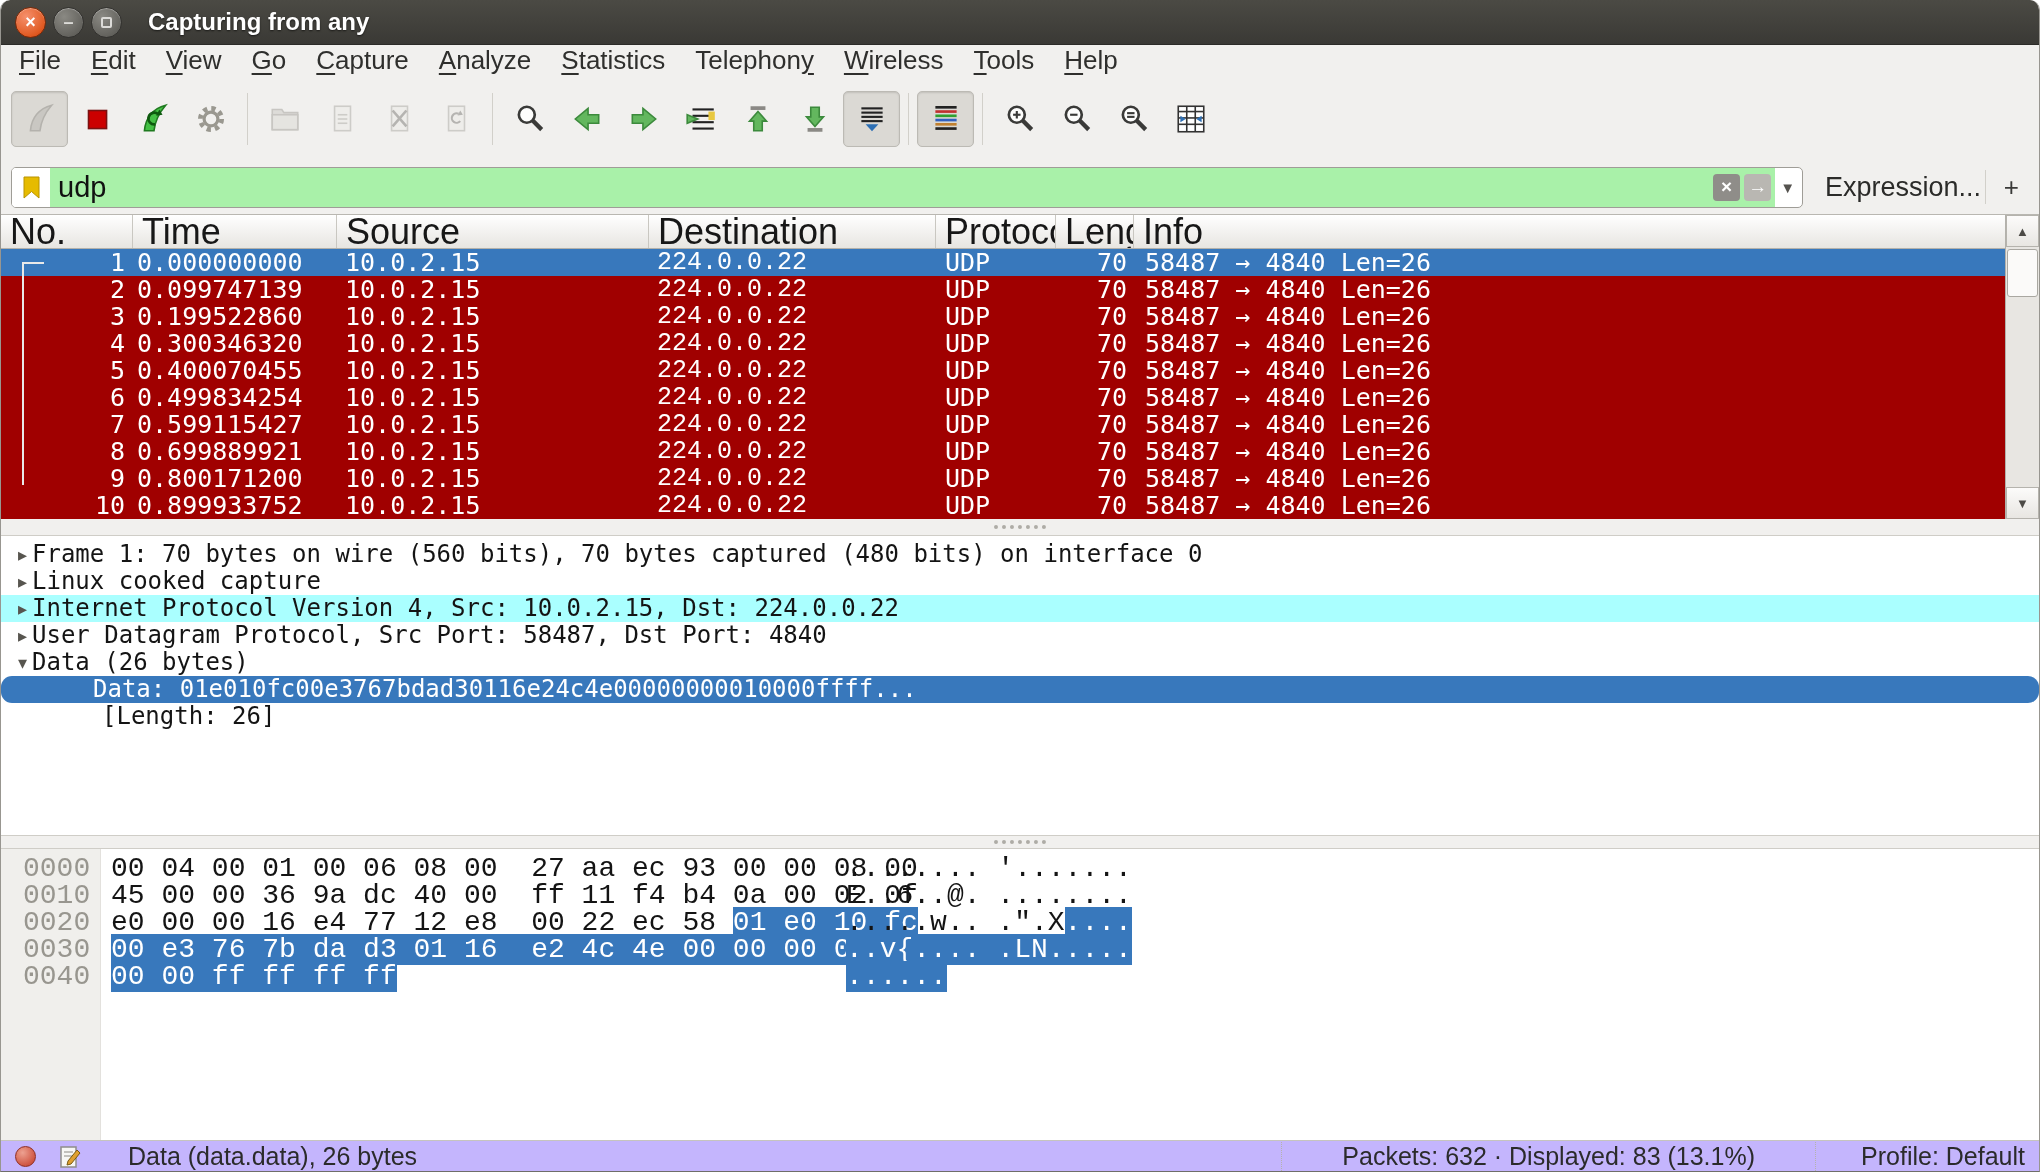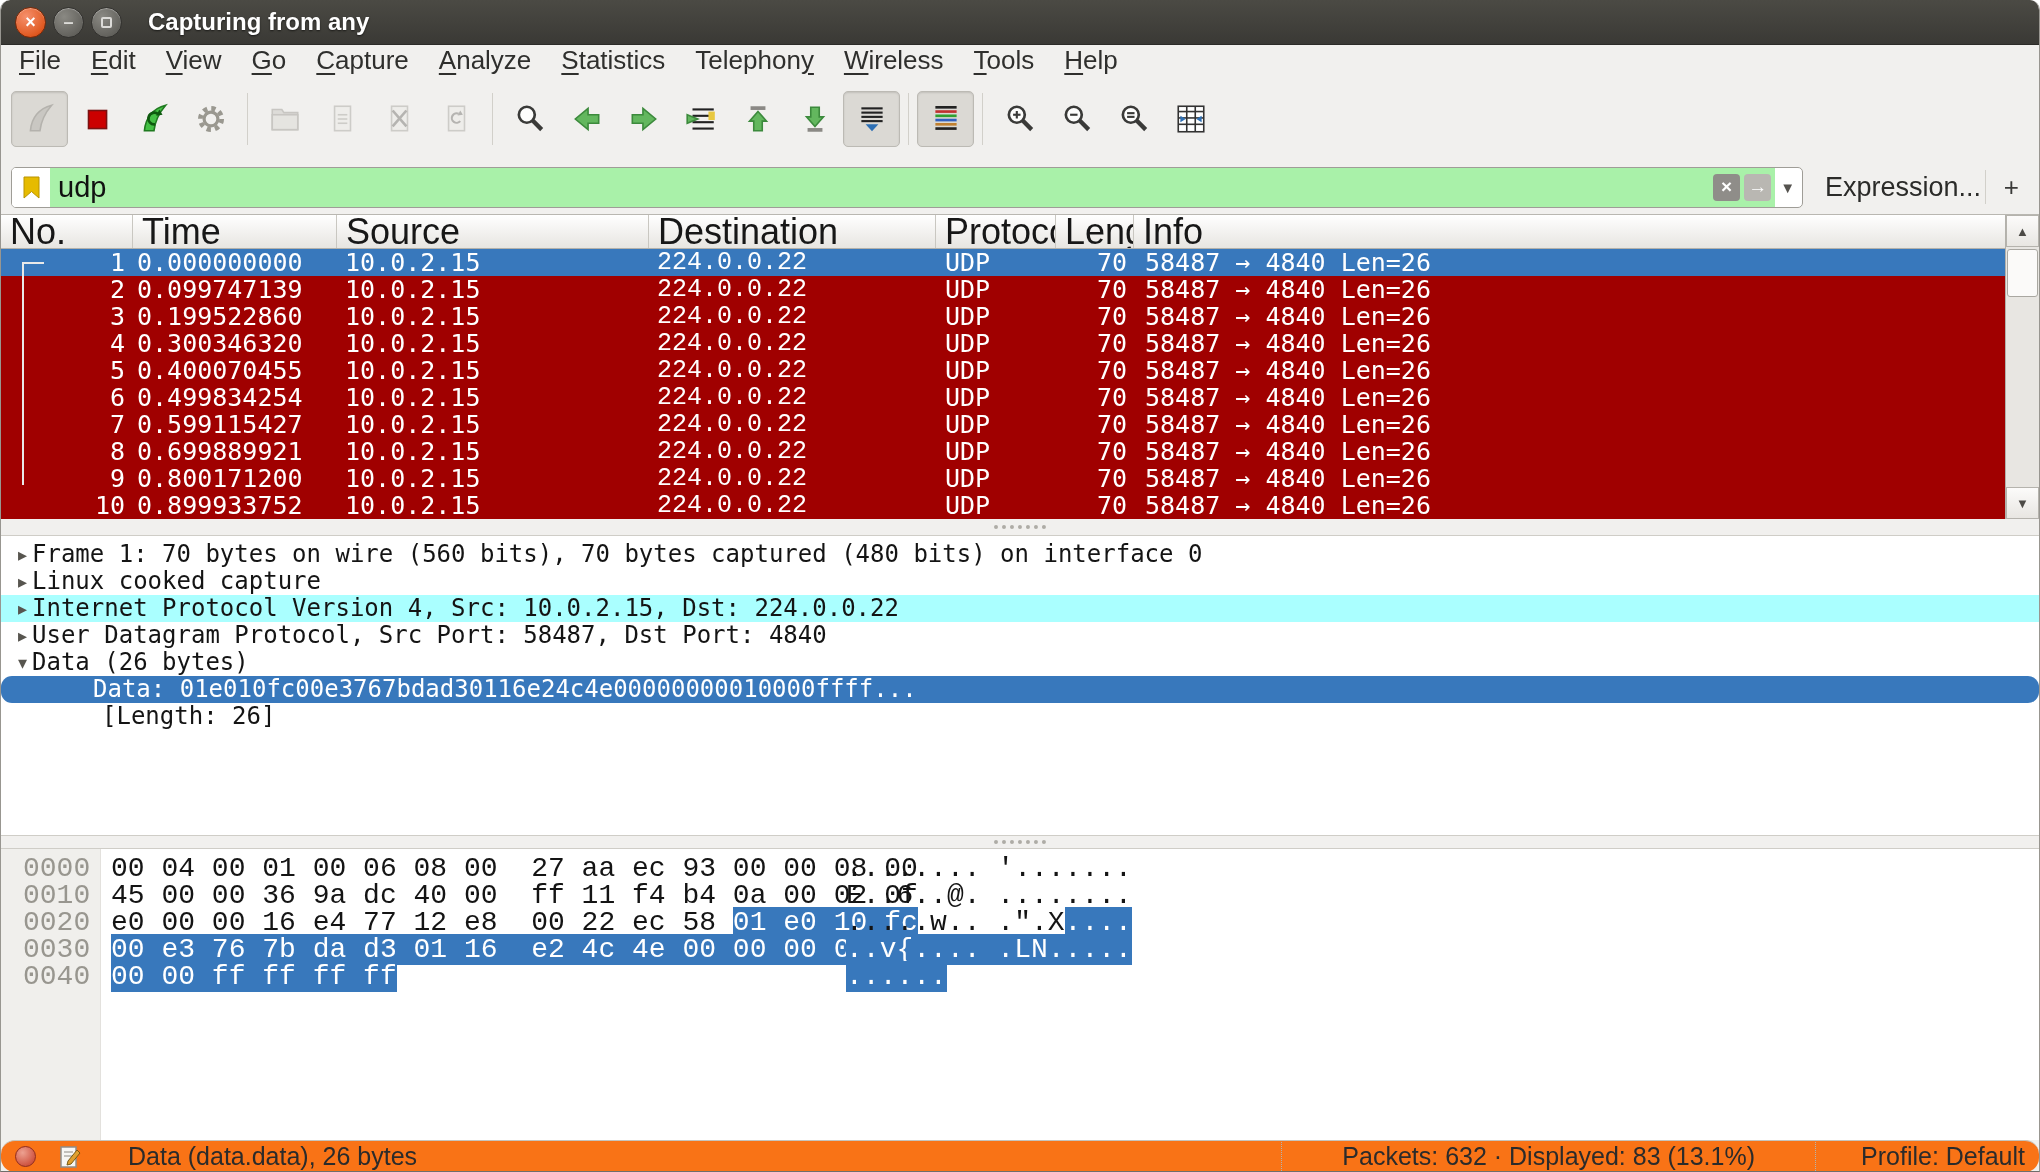--- a/index.html
+++ b/index.html
@@ -89,21 +89,21 @@
   .dline.selected{background:var(--accent);color:#ffffff;border-radius:11px;}
   
   .hexpane{height:291px;background:#ffffff;position:relative;padding-top:6px;overflow:hidden;}
   .hexgutter{position:absolute;left:0;top:0;width:100px;height:100%;background:#f0efec;border-right:1px solid #e3e1dd;}
   .hrow{height:27px;line-height:27px;font-family:Liberation Mono, monospace;font-size:28px;white-space:pre;position:relative;display:flex;}
   .hoffset{width:100px;padding-left:22px;color:#98968f;flex:none;}
   .hbytes{width:700px;padding-left:10px;color:#141414;flex:none;}
   .hascii{padding-left:45px;color:#141414;}
   .hsel{background:var(--accent);color:#ffffff;}
   
-  .statusbar{height:32px;background:#f97316;border-top:1px solid #c6c4be;display:flex;align-items:center;font-size:25px;color:#2b2b2b;border-radius:14px;}
+  .statusbar{height:32px;background:#c4b5fd;border-top:1px solid #c6c4be;display:flex;align-items:center;font-size:25px;color:#2b2b2b;}
   .expert-dot{width:21px;height:21px;border-radius:50%;margin-left:14px;
     background:radial-gradient(circle at 35% 30%,#eda191,#d05744 70%,#b84434);border:1px solid #8e2c20;flex:none;}
   .comment-icon{margin-left:22px;flex:none;display:flex;}
   .status-left{margin-left:46px;white-space:nowrap;}
   .status-mid{margin-left:auto;white-space:nowrap;border-left:1px dotted #b5b3ad;padding-left:60px;}
   .status-profile{white-space:nowrap;border-left:1px dotted #b5b3ad;padding-left:45px;margin-left:60px;margin-right:14px;}
 </style>
 </head>
 <body>
 

